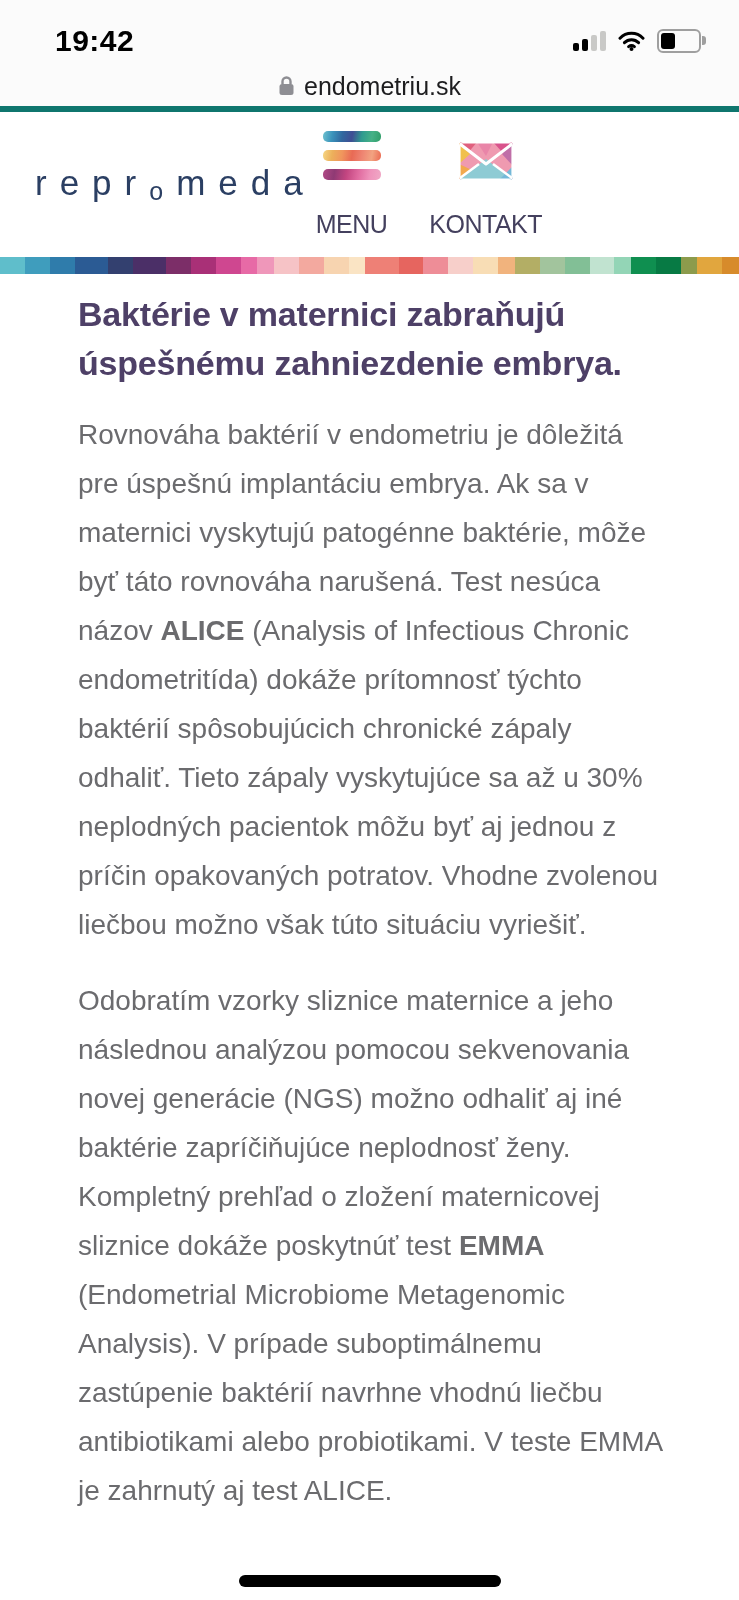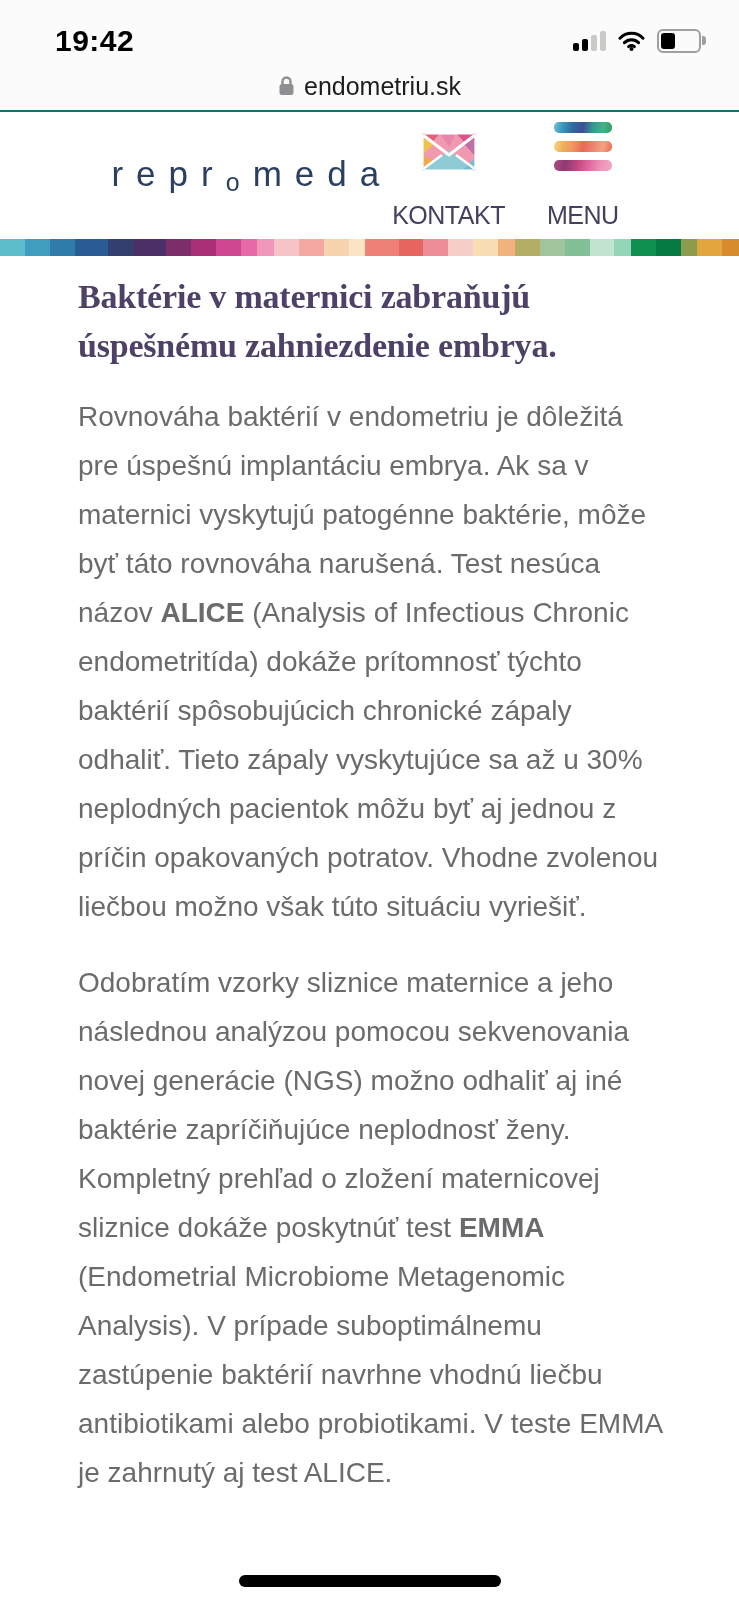--- a/index.html
+++ b/index.html
@@ -3,51 +3,51 @@
 <meta charset="utf-8">
 <style>
   html,body{margin:0;padding:0;background:#e9e9e9;}
   .screen{
     width:739px;height:1600px;position:relative;background:#ffffff;
     overflow:hidden;margin:0 auto;
     font-family:"Liberation Sans",sans-serif;
     --logo:#2b3f63;--nav:#44405e;--heading:#4e4067;--body:#6b6b6e;
   }
   
-  .chrome{background:#fbfbfb;border-bottom:2px solid #0f766e;height:112px;box-sizing:border-box;}
+  .chrome{background:#fbfbfb;border-bottom:6px solid #0f766e;height:112px;box-sizing:border-box;}
   .status-row{display:flex;justify-content:space-between;align-items:center;padding:20px 38px 0 55px;height:42px;}
   .time{font-size:30px;font-weight:700;color:#000;letter-spacing:.5px;}
   .status-icons{display:flex;align-items:center;gap:12px;}
   .cell-bars{display:flex;align-items:flex-end;gap:3px;height:20px;}
   .cell-bars i{display:block;width:6px;border-radius:2px;background:#000;}
   .cell-bars i:nth-child(1){height:8px;}
   .cell-bars i:nth-child(2){height:12px;}
   .cell-bars i:nth-child(3){height:16px;background:#c9c9c7;}
   .cell-bars i:nth-child(4){height:20px;background:#c9c9c7;}
   .battery{position:relative;width:40px;height:20px;border:2px solid #9f9f9f;border-radius:6px;}
   .battery .fill{position:absolute;left:2px;top:2px;bottom:2px;width:14px;background:#000;border-radius:3px;}
   .battery .cap{position:absolute;right:-7px;top:5px;width:4px;height:9px;background:#9f9f9f;border-radius:0 3px 3px 0;}
   .url-row{display:flex;justify-content:center;align-items:center;gap:9px;height:48px;cursor:pointer;}
   .domain{font-size:25px;color:#1d1d1f;}
   
-  .site-header{display:flex;justify-content:center;align-items:center;padding:0 44px 0 35px;height:127px;background:#fff;}
+  .site-header{display:flex;justify-content:flex-start;align-items:center;padding:0 44px 0 35px;height:145px;background:#fff;}
   .logo{font-size:35px;color:var(--logo);letter-spacing:13px;white-space:nowrap;cursor:pointer;}
   .logo .sub{font-size:25px;vertical-align:-5px;}
   .header-right{display:flex;align-items:flex-end;gap:42px;}
   .nav-col{display:flex;flex-direction:column;align-items:center;gap:30px;cursor:pointer;}
   .menu-icon{display:flex;flex-direction:column;gap:8px;}
   .menu-icon .menu-bar{width:58px;height:11px;border-radius:5px;background:#ccc;}
   .envelope{width:54px;height:38px;border-radius:4px;overflow:hidden;display:block;}
   .nav-label{font-size:25px;color:var(--nav);letter-spacing:-.5px;}
   
   .stripe{display:flex;height:17px;width:100%;}
   .stripe div{height:100%;}
   
   .article{padding:16px 76px 0 78px;}
-  .article h1{font-size:34px;line-height:49px;font-weight:700;color:var(--heading);margin:0 0 22px 0;letter-spacing:-.2px;font-family:Liberation Serif, serif;}
+  .article h1{font-size:34px;line-height:49px;font-weight:700;color:var(--heading);margin:0 0 22px 0;letter-spacing:-.2px;}
   .article p{font-size:28px;line-height:49px;color:var(--body);margin:0 0 27px 0;}
   .article p b{font-weight:700;}
   
   .home-indicator{position:absolute;bottom:13px;left:50%;transform:translateX(-50%);width:262px;height:12px;border-radius:7px;background:#000;cursor:pointer;}
 </style>
 </head>
 <body>
 
 <div class="screen" style="--logo: #2b3f63; --nav: #44405e; --heading: #4e4067; --body: #6b6b6e;">
 
@@ -79,44 +79,44 @@
         <rect x="1.5" y="9" width="14" height="11" rx="2.5" fill="#8e8e93"></rect>
       </svg>
       <span class="domain">endometriu.sk</span>
     </div>
   </div>
 
   <div class="site-header">
     <div class="logo"><span>repr</span><span class="sub">o</span><span>meda</span></div>
     <div class="header-right">
       <div class="nav-col">
+        <span class="menu-icon">
+          <span class="menu-bar" style="background: linear-gradient(100deg, rgb(111, 194, 207), rgb(58, 147, 187), rgb(49, 104, 159), rgb(63, 78, 148), rgb(47, 155, 143), rgb(69, 177, 134), rgb(47, 157, 104));"></span>
+          <span class="menu-bar" style="background: linear-gradient(100deg, rgb(246, 215, 132), rgb(236, 176, 91), rgb(240, 149, 93), rgb(232, 106, 85), rgb(238, 132, 114), rgb(242, 163, 129), rgb(235, 106, 82));"></span>
+          <span class="menu-bar" style="background: linear-gradient(100deg, rgb(177, 74, 134), rgb(143, 58, 116), rgb(194, 69, 128), rgb(224, 106, 159), rgb(239, 147, 187), rgb(240, 169, 198));"></span>
+        </span>
+        <span class="nav-label">MENU</span>
+      </div>
+      <div class="nav-col">
         <svg class="envelope" viewBox="0 0 54 38">
           <rect x="0" y="0" width="54" height="38" fill="#ef9ab0"></rect>
           <polygon points="0,0 18,0 9,11" fill="#e0607e"></polygon>
           <polygon points="18,0 34,0 27,14" fill="#e985a8"></polygon>
           <polygon points="34,0 54,0 44,11" fill="#d9538c"></polygon>
           <polygon points="0,0 0,22 11,12" fill="#f0c04c"></polygon>
           <polygon points="0,22 0,38 15,29" fill="#f2a94e"></polygon>
           <polygon points="54,0 54,24 43,12" fill="#c06fa8"></polygon>
           <polygon points="0,38 54,38 27,17" fill="#8ecbd4"></polygon>
           <polygon points="40,38 54,38 54,24" fill="#74b8d8"></polygon>
           <path d="M1,2 L27,22 L53,2" fill="none" stroke="#ffffff" stroke-width="3" stroke-linejoin="round"></path>
           <path d="M1,36 L20,22" fill="none" stroke="#ffffff" stroke-width="2.5"></path>
           <path d="M53,36 L34,22" fill="none" stroke="#ffffff" stroke-width="2.5"></path>
           <rect x="0.8" y="0.8" width="52.4" height="36.4" fill="none" stroke="#ffffff" stroke-width="1.6" rx="2"></rect>
         </svg>
         <span class="nav-label">KONTAKT</span>
-      </div>
-      <div class="nav-col">
-        <span class="menu-icon">
-          <span class="menu-bar" style="background: linear-gradient(100deg, rgb(111, 194, 207), rgb(58, 147, 187), rgb(49, 104, 159), rgb(63, 78, 148), rgb(47, 155, 143), rgb(69, 177, 134), rgb(47, 157, 104));"></span>
-          <span class="menu-bar" style="background: linear-gradient(100deg, rgb(246, 215, 132), rgb(236, 176, 91), rgb(240, 149, 93), rgb(232, 106, 85), rgb(238, 132, 114), rgb(242, 163, 129), rgb(235, 106, 82));"></span>
-          <span class="menu-bar" style="background: linear-gradient(100deg, rgb(177, 74, 134), rgb(143, 58, 116), rgb(194, 69, 128), rgb(224, 106, 159), rgb(239, 147, 187), rgb(240, 169, 198));"></span>
-        </span>
-        <span class="nav-label">MENU</span>
       </div>
     </div>
   </div>
 
   <div class="stripe">
       <div style="flex-grow: 3; background: rgb(95, 190, 203);"></div>
       <div style="flex-grow: 3; background: rgb(63, 157, 189);"></div>
       <div style="flex-grow: 3; background: rgb(47, 124, 171);"></div>
       <div style="flex-grow: 4; background: rgb(43, 91, 148);"></div>
       <div style="flex-grow: 3; background: rgb(51, 64, 111);"></div>

